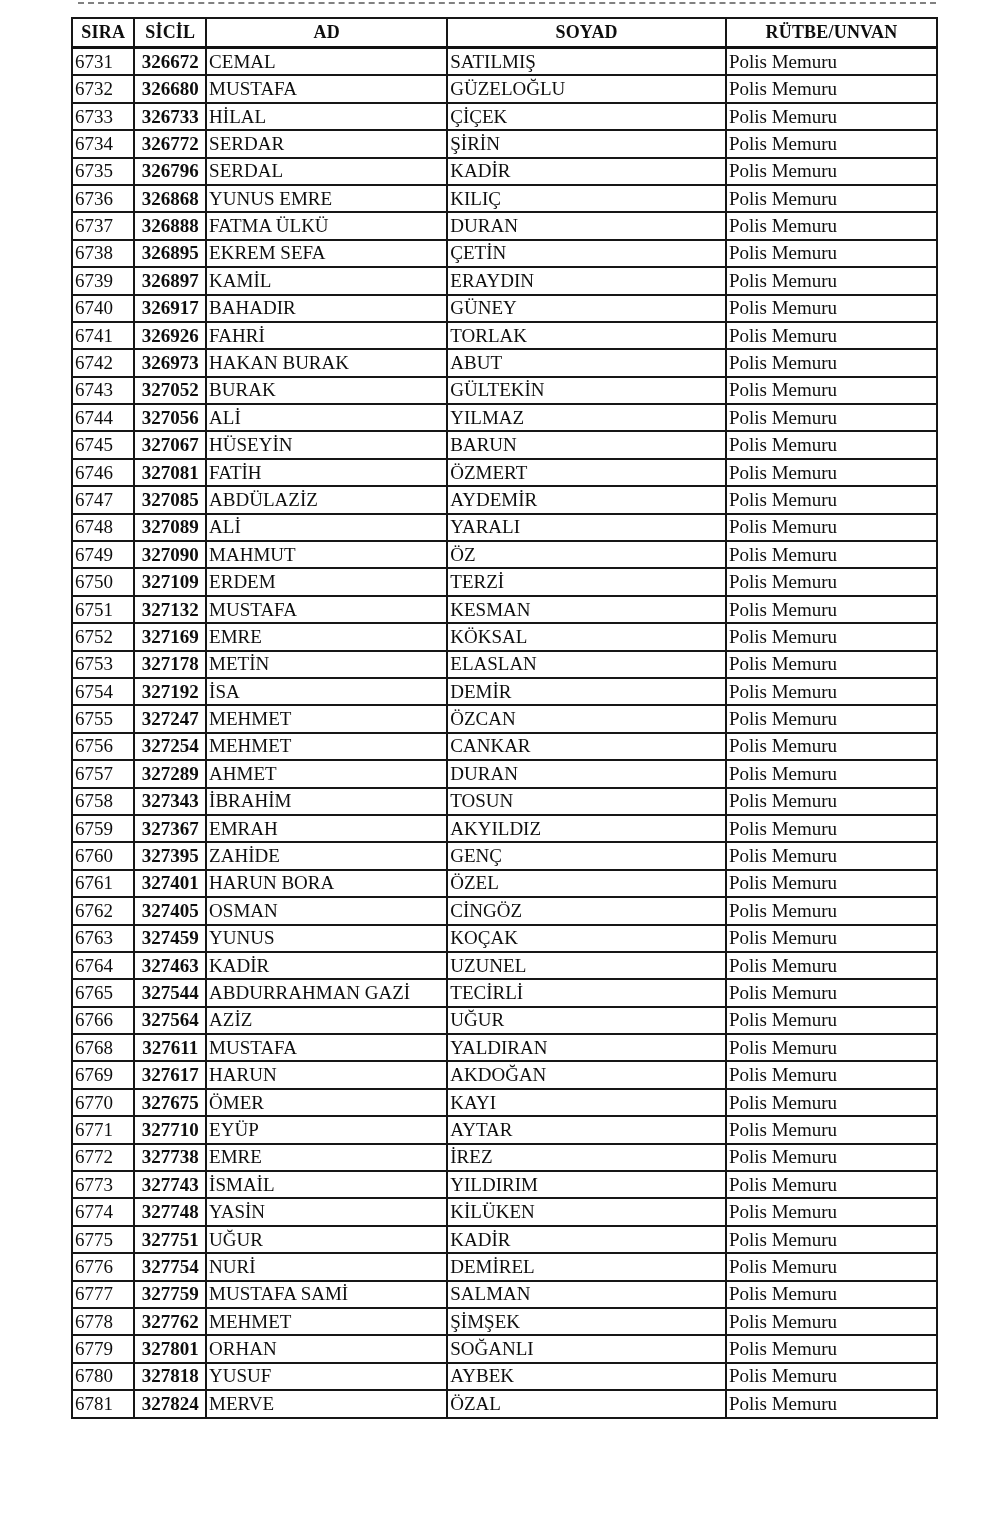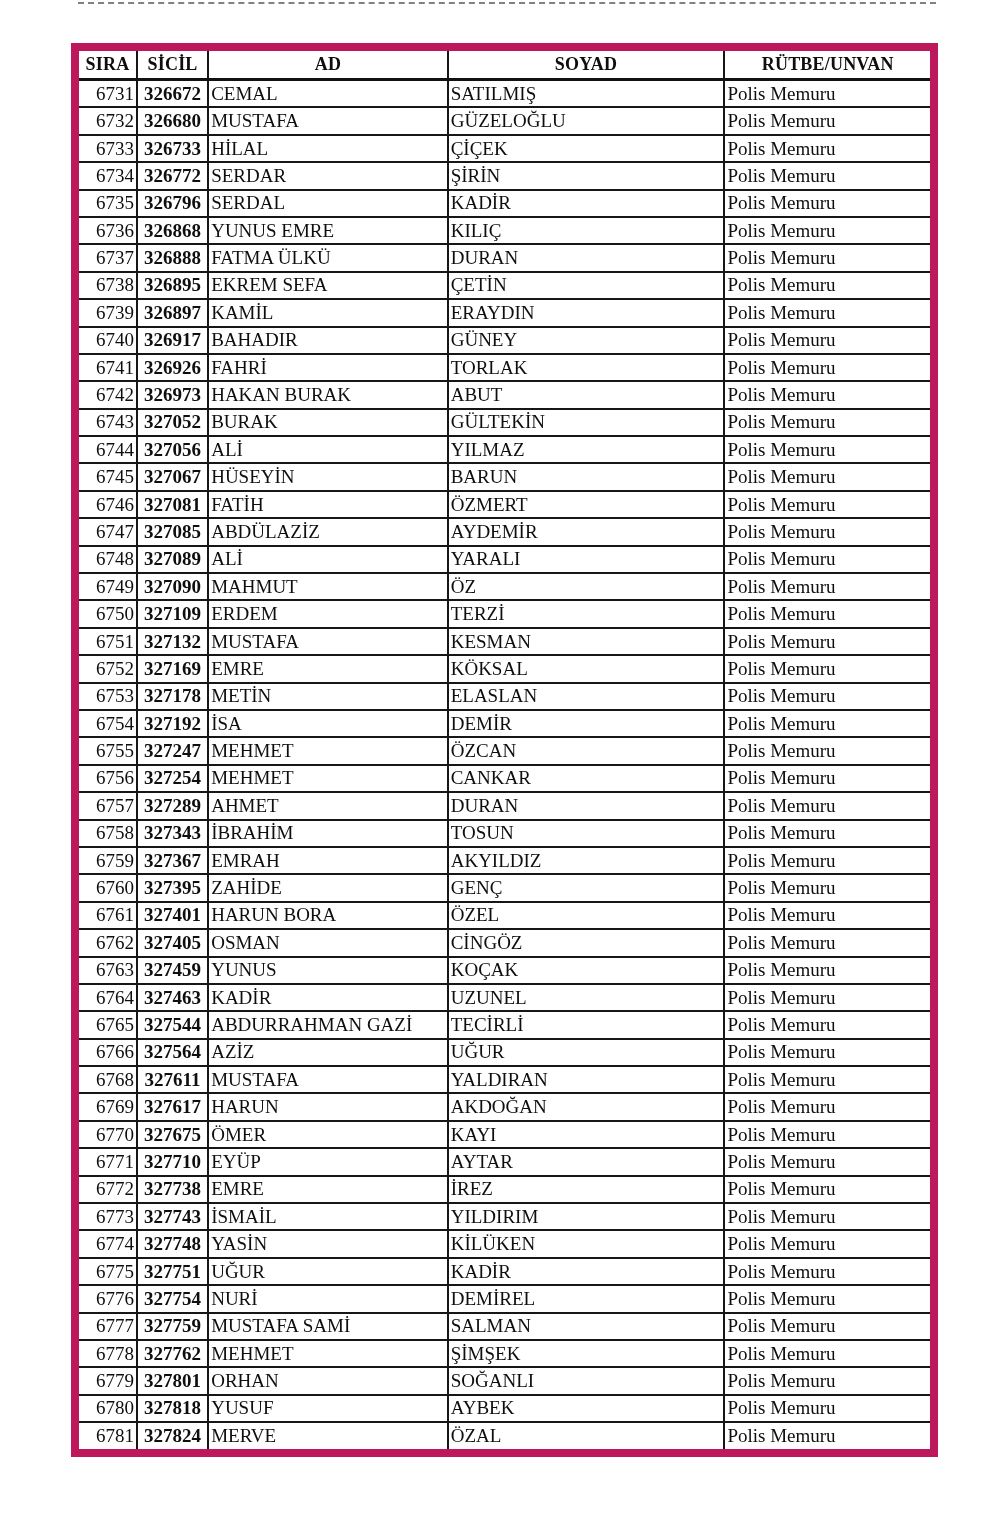--- a/index.html
+++ b/index.html
@@ -19,26 +19,26 @@
   .torn-rule {
     position: absolute;
     top: 2px;
     left: 78px;
     width: 858px;
     height: 0;
     border-top: 2px dashed rgba(25, 25, 25, 0.55);
   }
   table.roster {
     position: absolute;
-    top: 43px;
+    top: 17px;
     left: 71px;
     width: 867px;
     border-collapse: collapse;
     table-layout: fixed;
-    border: 8px solid #be185d;
+    border: 1px solid #be185d;
     padding-left: 48px;
   }
   table.roster th,
   table.roster td {
     border: 2px solid #161616;
     overflow: hidden;
     white-space: nowrap;
   }
   table.roster thead tr {
     border-bottom: 3px solid #121212;
@@ -50,21 +50,21 @@
     height: 27px;
     padding: 0;
     letter-spacing: 0.2px;
   }
   table.roster td {
     font-size: 19px;
     height: 25.4px;
     line-height: 1.05;
     padding: 0 2px;
   }
-  .c-sira  { width: 60px;  text-align: right; }
+  .c-sira  { width: 60px;  text-align: left; }
   .c-sicil { width: 69px;  text-align: center; font-weight: bold; }
   .c-ad    { width: 232px; text-align: left; }
   .c-soyad { width: 268px; text-align: left; }
   .c-rutbe { width: 203px; text-align: left; }
   td.c-ad, td.c-soyad { padding-left: 3px; }
   td.c-rutbe { padding-left: 4px; }
 </style>
 </head>
 <body>
 

